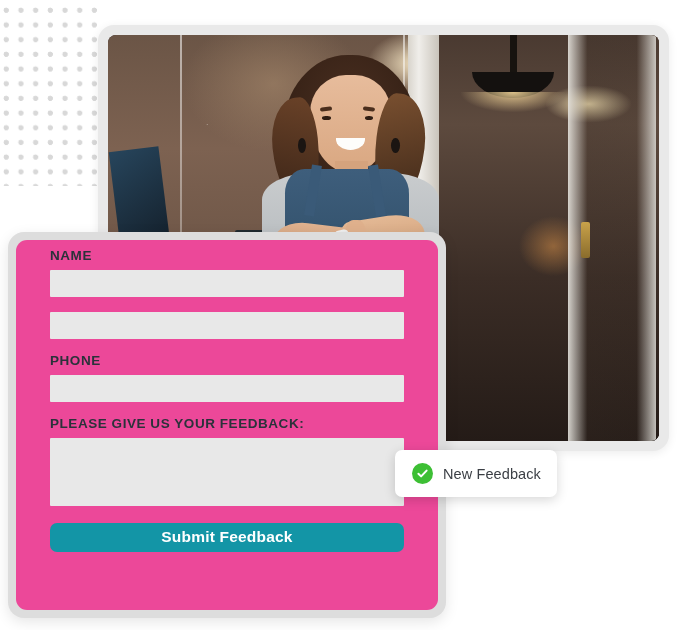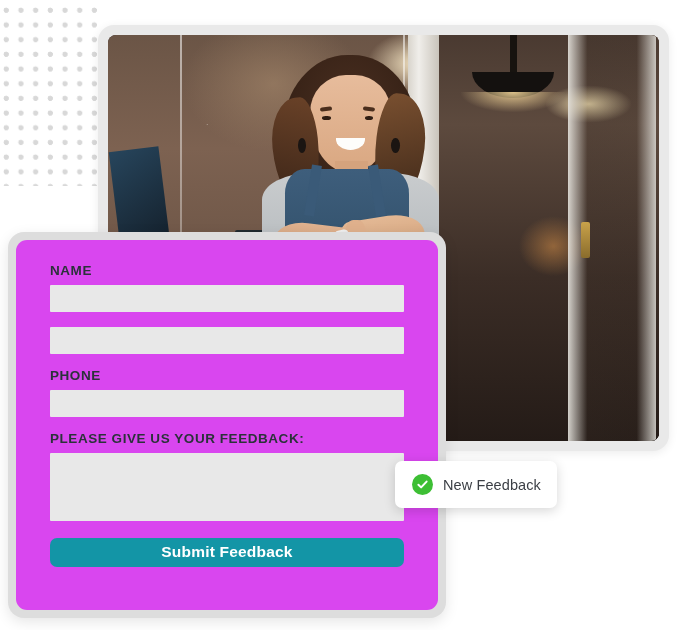--- a/index.html
+++ b/index.html
@@ -275,24 +275,24 @@
     background: #dddddd;
     border-radius: 16px;
     box-shadow: 0 4px 14px rgba(0,0,0,0.10);
     z-index: 4;
     padding: 8px;
     box-sizing: border-box;
   }
   .form-inner {
     width: 100%;
     height: 100%;
-    background: #d946ef;
+    background: #ec4899;
     border-radius: 11px;
     box-sizing: border-box;
-    padding: 24px 34px 22px 34px;
+    padding: 9px 34px 22px 34px;
   }
 
   .field-label {
     font-size: 13.5px;
     font-weight: bold;
     letter-spacing: 0.55px;
     color: #2b323a;
     margin: 0 0 6px 0;
     text-transform: uppercase;
     line-height: 1.1;
@@ -351,21 +351,20 @@
     width: 162px;
     height: 47px;
     background: #ffffff;
     border-radius: 7px;
     box-shadow: 0 3px 12px rgba(0,0,0,0.16);
     z-index: 6;
     display: flex;
     align-items: center;
     padding-left: 17px;
     box-sizing: border-box;
-    margin-top: 11px;
   }
   .toast-icon {
     width: 21px;
     height: 21px;
     border-radius: 50%;
     background: #3dbf34;
     display: flex;
     align-items: center;
     justify-content: center;
     flex: 0 0 auto;

